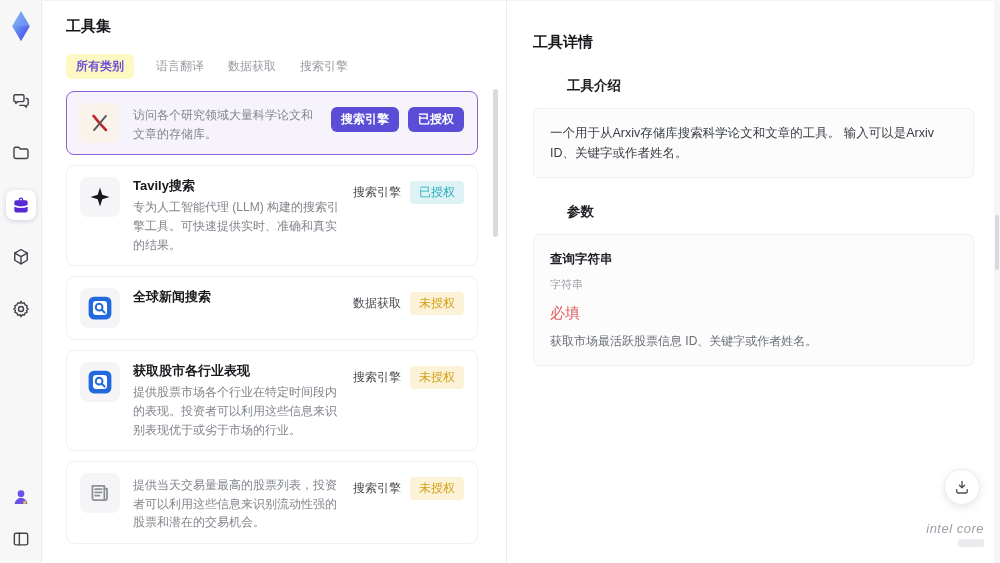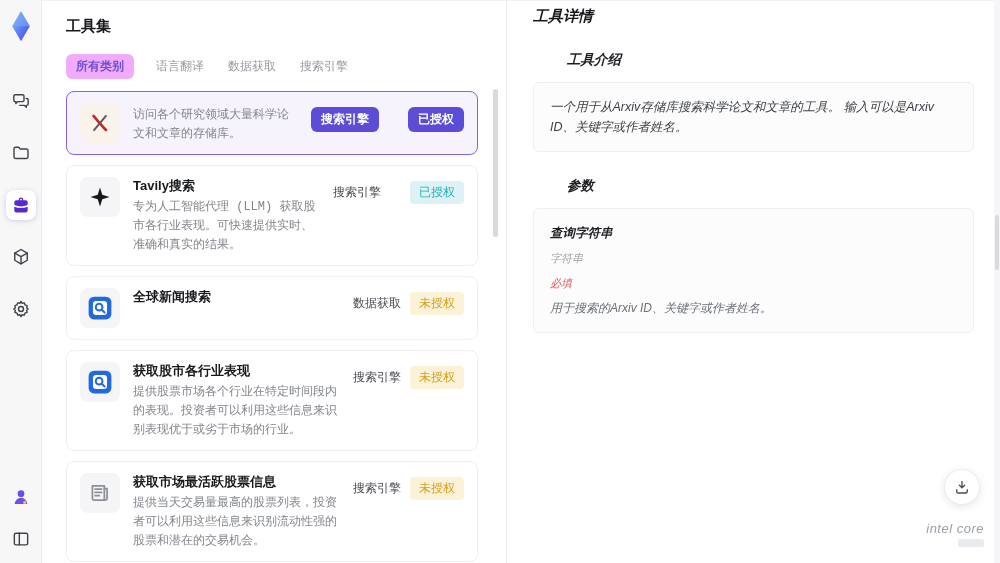--- a/index.html
+++ b/index.html
@@ -19,55 +19,55 @@
   .rail-spacer { flex:1; }
   .rail-bottom { display:flex; flex-direction:column; gap:14px; align-items:center; }
   .rail-bottom .rail-item { width:28px; height:28px; }
 
   
   .list-panel { width:464px; flex-shrink:0; padding:16px 14px 8px 24px; position:relative;
     border-top:1px solid #f2f2f4; }
   .panel-title { font-size:15px; font-weight:bold; color:#17191c; }
   .tabs { display:flex; align-items:center; gap:20px; margin-top:18px; font-size:12px; }
   .tab { color:#9b9ba3; cursor:pointer; padding:4px 2px; white-space:nowrap; }
-  .tab.active { background:#f0abfc; color:#6c4fd4; padding:4px 10px; border-radius:6px; font-weight:bold; }
+  .tab.active { background:#fef9c3; color:#6c4fd4; padding:4px 10px; border-radius:6px; font-weight:bold; }
   .tool-list { margin-top:12px; display:flex; flex-direction:column; gap:10px; width:412px; }
   .tool-card { display:flex; gap:13px; padding:11px 13px; background:#fff;
     border:1px solid #f0f0f2; border-radius:8px; cursor:pointer; }
   .tool-card.selected { border:1.5px solid #8a63d9; background:#f7f3fc; }
   .tool-icon { width:40px; height:40px; border-radius:8px; background:#f5f5f7; flex-shrink:0;
     display:flex; align-items:center; justify-content:center; }
   .tool-icon svg { width:26px; height:26px; }
   .tool-icon.arxiv-bg { background:#faf3ec; }
   .tool-icon.plain-bg { background:#f5f5f7; }
   .tool-body { flex:1; min-width:0; }
   .tool-name { font-size:13px; font-weight:bold; color:#17191c; line-height:1.4; }
-  .tool-desc { font-size:12px; color:#82868c; line-height:1.55; margin-top:3px;font-family:Liberation Mono, monospace; }
+  .tool-desc { font-size:12px; color:#82868c; line-height:1.55; margin-top:3px; }
   .tool-badges { display:flex; gap:9px; align-items:flex-start; margin-top:4px; white-space:nowrap; }
   .cat { font-size:12px; color:#4a4d52; padding:3px 0; }
   .status { font-size:12px; padding:3px 9px; border-radius:4px; }
-  .status.authorized { background:#dcf2f5; color:#27aebc;margin-left:20px; }
+  .status.authorized { background:#dcf2f5; color:#27aebc; }
   .status.unauthorized { background:#fcf2d7; color:#d3a017; }
   .tool-card.selected .cat,
   .tool-card.selected .status { background:#5b4dd6; color:#fff; font-weight:bold;
     padding:4px 10px; border-radius:6px; font-size:12px; }
   .list-scrollbar { position:absolute; right:8px; top:88px; width:5px; height:148px;
     background:#d9d9de; border-radius:3px; }
 
   
   .details-panel { flex:1; border-left:1px solid #ececee; border-top:1px solid #f2f2f4;
-    padding:6px 26px; position:relative;font-style:italic; }
+    padding:32px 26px; position:relative; }
   .details-title { font-size:15px; font-weight:bold; color:#17191c; }
   .section-heading { font-size:13.5px; font-weight:bold; color:#1c1e22; margin-top:25px;margin-left:34px; }
   .info-box { margin-top:13px; background:#fcfcfd; border:1px solid #efeff1; border-radius:6px;
     padding:14px 16px; font-size:12.5px; color:#3c4046; line-height:1.6; }
   .param-row .param-meta { display:flex; align-items:baseline; gap:7px;flex-direction:column; }
   .param-name { font-size:12.5px; font-weight:bold; color:#1c1e22; }
   .param-type { font-size:11px; color:#9a9ea5; }
-  .param-required { font-size:11px; color:#e25b5b;text-align:right; }
+  .param-required { font-size:15px; color:#e25b5b;text-align:right; }
   .param-desc { margin-top:7px; font-size:12px; color:#6b7077; }
 
   
   .fab { position:absolute; right:20px; bottom:58px; width:36px; height:36px; border-radius:50%;
     background:#fff; border:1px solid #ececee; box-shadow:0 2px 8px rgba(0,0,0,.10);
     display:flex; align-items:center; justify-content:center; cursor:pointer; }
   .fab svg { width:18px; height:18px; }
   .brand { position:absolute; right:16px; bottom:16px; text-align:right;font-style:italic; }
   .brand-text { font-size:13px; color:#9aa0a7; letter-spacing:.5px; }
   .brand-badge { width:26px; height:8px; background:#e9ebee; border-radius:2px;
@@ -184,21 +184,21 @@
   </div>
 
   <div class="tool-card">
     <div class="tool-icon plain-bg">
             <svg viewBox="0 0 24 24">
               <path d="M12 3.2l2.1 6.7 6.7 2.1-6.7 2.1L12 20.8l-2.1-6.7-6.7-2.1 6.7-2.1z" fill="#17181a"></path>
             </svg>
           </div>
     <div class="tool-body">
       <div class="tool-name">Tavily搜索</div>
-      <div class="tool-desc">专为人工智能代理 (LLM) 获取股市各行业表现。可快速提供实时、准确和真实的结果。</div>
+      <div class="tool-desc">专为人工智能代理 (LLM) 构建的搜索引擎工具。可快速提供实时、准确和真实的结果。</div>
     </div>
     <div class="tool-badges">
       <span class="cat">搜索引擎</span>
       <span class="status authorized">已授权</span>
     </div>
   </div>
 
   <div class="tool-card">
     <div class="tool-icon plain-bg">
             <svg viewBox="0 0 24 24">
@@ -240,21 +240,20 @@
     <div class="tool-icon plain-bg">
             <svg viewBox="0 0 24 24" fill="none" stroke="#8a8f98" stroke-width="1.6" stroke-linecap="round" stroke-linejoin="round">
               <path d="M5 5.5h11v13H6.5A1.5 1.5 0 0 1 5 17z"></path>
               <path d="M16 8h2.5v9A1.5 1.5 0 0 1 17 18.5"></path>
               <line x1="7.5" y1="8.5" x2="13.5" y2="8.5"></line>
               <line x1="7.5" y1="11.5" x2="13.5" y2="11.5"></line>
               <line x1="7.5" y1="14.5" x2="11.5" y2="14.5"></line>
             </svg>
           </div>
     <div class="tool-body">
-      <div class="tool-name">获取市场最活跃股票信息</div>
       <div class="tool-desc">提供当天交易量最高的股票列表，投资者可以利用这些信息来识别流动性强的股票和潜在的交易机会。</div>
     </div>
     <div class="tool-badges">
       <span class="cat">搜索引擎</span>
       <span class="status unauthorized">未授权</span>
     </div>
   </div>
 
 </div>
     <div class="list-scrollbar"></div>
@@ -265,21 +264,21 @@
     <div class="section-heading">工具介绍</div>
     <div class="info-box">一个用于从Arxiv存储库搜索科学论文和文章的工具。 输入可以是Arxiv ID、关键字或作者姓名。</div>
     <div class="section-heading">参数</div>
     <div class="info-box" id="params-box">
   <div class="param-row">
     <div class="param-meta">
       <span class="param-name">查询字符串</span>
       <span class="param-type">字符串</span>
       <span class="param-required">必填</span>
     </div>
-    <div class="param-desc">用于搜索的Arxiv ID、关键字或作者姓名。</div>
+    <div class="param-desc">获取市场最活跃股票信息 ID、关键字或作者姓名。</div>
   </div>
 </div>
   </div>
 
   <div class="fab">
     <svg viewBox="0 0 24 24" fill="none" stroke="#4a4f56" stroke-width="1.8" stroke-linecap="round" stroke-linejoin="round">
       <path d="M12 4.5v8.5m0 0l-3.4-3.4M12 13l3.4-3.4"></path>
       <path d="M5 15.5v2.5a2 2 0 0 0 2 2h10a2 2 0 0 0 2-2v-2.5"></path>
     </svg>
   </div>

